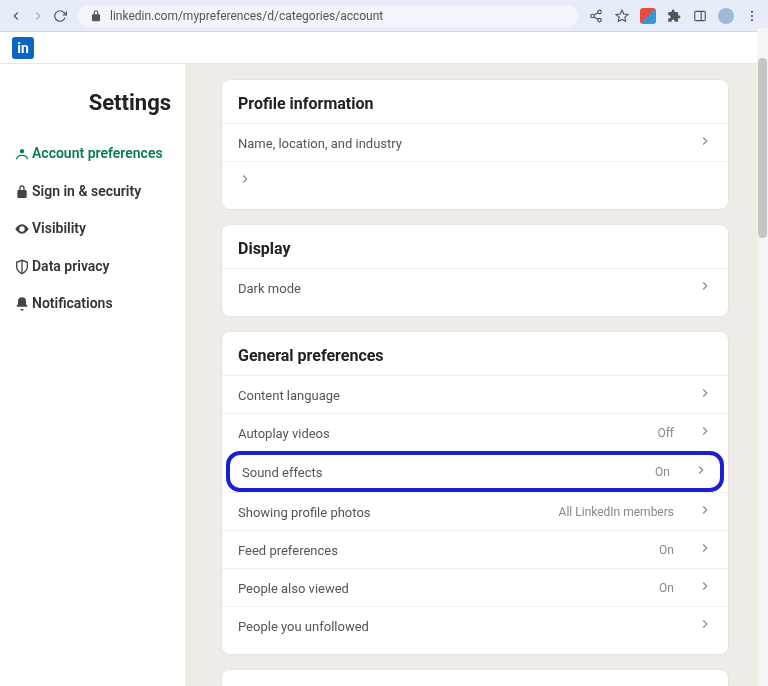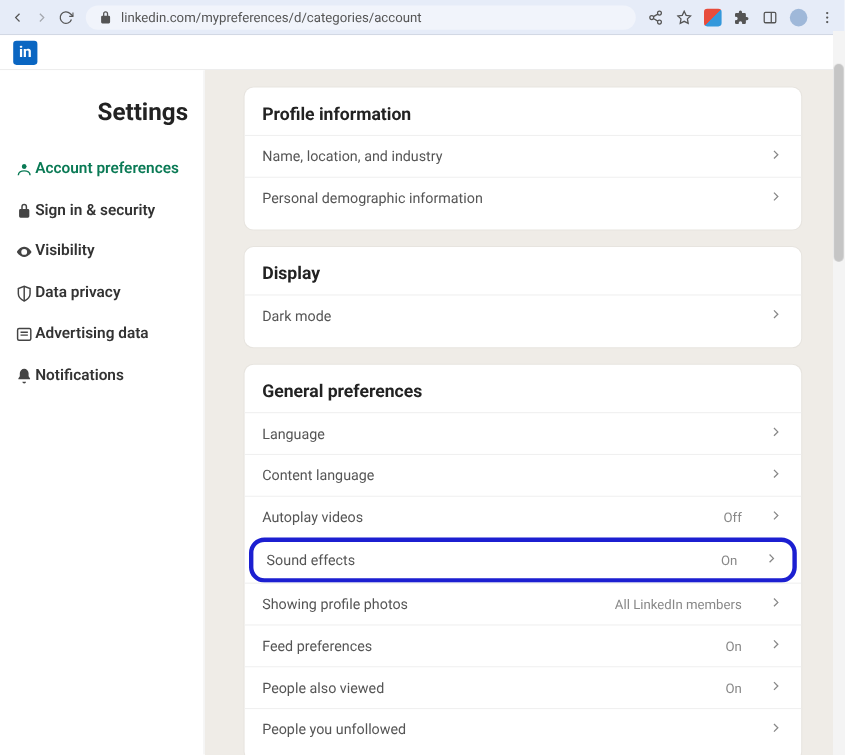--- a/index.html
+++ b/index.html
@@ -236,30 +236,20 @@
           <span class="side-icon">
             <svg viewBox="0 0 24 24" fill="none" stroke="currentColor" stroke-width="2">
               <path d="M12 22s8-4 8-10V5l-8-3-8 3v7c0 6 8 10 8 10z"></path>
               <path d="M12 2v20"></path>
             </svg>
           </span>
           <span class="side-label">Data privacy</span>
         </div>
         <div class="side-item">
           <span class="side-icon">
-            <svg viewBox="0 0 24 24" fill="none" stroke="currentColor" stroke-width="2">
-              <rect x="3" y="4" width="18" height="16" rx="2"></rect>
-              <line x1="7" y1="9" x2="17" y2="9"></line>
-              <line x1="7" y1="13" x2="17" y2="13"></line>
-            </svg>
-          </span>
-          <span class="side-label">Advertising data</span>
-        </div>
-        <div class="side-item">
-          <span class="side-icon">
             <svg viewBox="0 0 24 24" fill="currentColor">
               <path d="M12 2a6 6 0 00-6 6v4l-2 3v1h16v-1l-2-3V8a6 6 0 00-6-6zm0 20a2.5 2.5 0 002.5-2.5h-5A2.5 2.5 0 0012 22z"></path>
             </svg>
           </span>
           <span class="side-label">Notifications</span>
         </div>
       </div>
   </aside>
 
   <main class="content" id="content-area">
@@ -267,49 +257,40 @@
         <h2>Profile information</h2>
         <div class="row">
           <span class="row-left">Name, location, and industry</span>
           <span class="row-right">
             <span class="arrow"><svg viewBox="0 0 24 24" fill="none" stroke="currentColor" stroke-width="2">
                 <polyline points="9 18 15 12 9 6"></polyline>
               </svg></span>
           </span>
         </div>
         <div class="row">
-          <span class="row-left">Personal demographic information</span>
           <span class="row-right">
             <span class="arrow"><svg viewBox="0 0 24 24" fill="none" stroke="currentColor" stroke-width="2">
                 <polyline points="9 18 15 12 9 6"></polyline>
               </svg></span>
           </span>
         </div>
       </div>
       <div class="card">
         <h2>Display</h2>
         <div class="row">
           <span class="row-left">Dark mode</span>
           <span class="row-right">
             <span class="arrow"><svg viewBox="0 0 24 24" fill="none" stroke="currentColor" stroke-width="2">
                 <polyline points="9 18 15 12 9 6"></polyline>
               </svg></span>
           </span>
         </div>
       </div>
       <div class="card">
         <h2>General preferences</h2>
-        <div class="row">
-          <span class="row-left">Language</span>
-          <span class="row-right">
-            <span class="arrow"><svg viewBox="0 0 24 24" fill="none" stroke="currentColor" stroke-width="2">
-                <polyline points="9 18 15 12 9 6"></polyline>
-              </svg></span>
-          </span>
-        </div>
         <div class="row">
           <span class="row-left">Content language</span>
           <span class="row-right">
             <span class="arrow"><svg viewBox="0 0 24 24" fill="none" stroke="currentColor" stroke-width="2">
                 <polyline points="9 18 15 12 9 6"></polyline>
               </svg></span>
           </span>
         </div>
         <div class="row">
           <span class="row-left">Autoplay videos</span>

